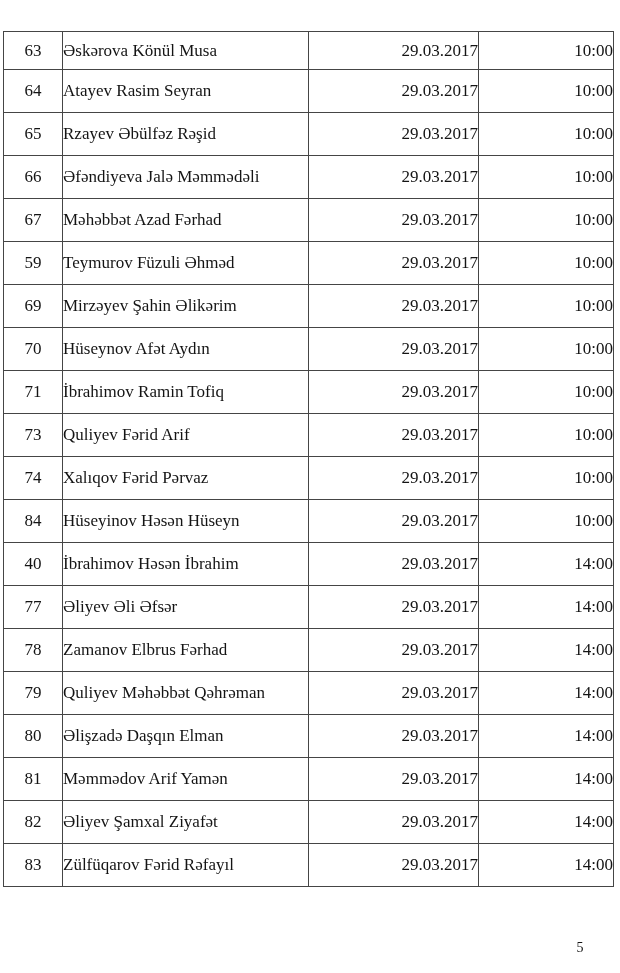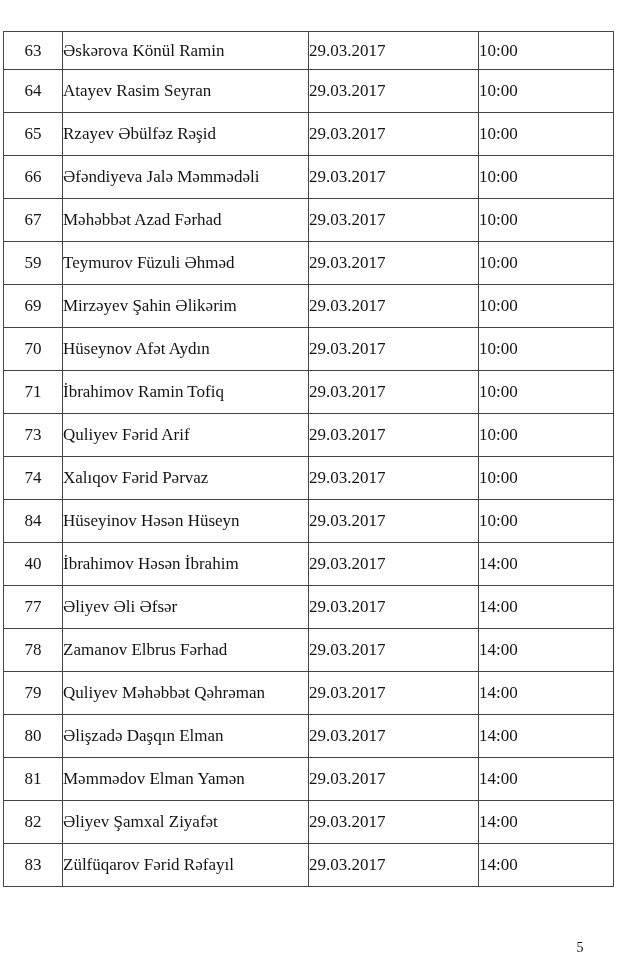--- a/index.html
+++ b/index.html
@@ -34,22 +34,22 @@
     height: 42px;
     padding: 0;
     overflow: hidden;
     white-space: nowrap;
   }
   table.schedule tr.first-row td {
     height: 37px;
   }
   td.col-no   { text-align: center; }
   td.col-name { text-align: left; padding-left: 13px; }
-  td.col-date { text-align: left; }
-  td.col-time { text-align: left; }
+  td.col-date { text-align: right; }
+  td.col-time { text-align: right; }
 
   .page-number {
     position: absolute;
     left: 560px;
     top: 909px;
     width: 40px;
     text-align: center;
     font-size: 14px;
     color: #141414;
   }
@@ -73,21 +73,21 @@
   <table class="schedule">
     <colgroup>
       <col style="width:59px">
       <col style="width:246px">
       <col style="width:170px">
       <col style="width:135px">
     </colgroup>
     <tbody id="table-body">
         <tr class="first-row">
           <td class="col-no">63</td>
-          <td class="col-name">Əskərova Könül Ramin</td>
+          <td class="col-name">Əskərova Könül Musa</td>
           <td class="col-date">29.03.2017</td>
           <td class="col-time">10:00</td>
         </tr>
         <tr>
           <td class="col-no">64</td>
           <td class="col-name">Atayev Rasim Seyran</td>
           <td class="col-date">29.03.2017</td>
           <td class="col-time">10:00</td>
         </tr>
         <tr>
@@ -175,21 +175,21 @@
           <td class="col-time">14:00</td>
         </tr>
         <tr>
           <td class="col-no">80</td>
           <td class="col-name">Əlişzadə Daşqın Elman</td>
           <td class="col-date">29.03.2017</td>
           <td class="col-time">14:00</td>
         </tr>
         <tr>
           <td class="col-no">81</td>
-          <td class="col-name">Məmmədov Elman Yamən</td>
+          <td class="col-name">Məmmədov Arif Yamən</td>
           <td class="col-date">29.03.2017</td>
           <td class="col-time">14:00</td>
         </tr>
         <tr>
           <td class="col-no">82</td>
           <td class="col-name">Əliyev Şamxal Ziyafət</td>
           <td class="col-date">29.03.2017</td>
           <td class="col-time">14:00</td>
         </tr>
         <tr>

